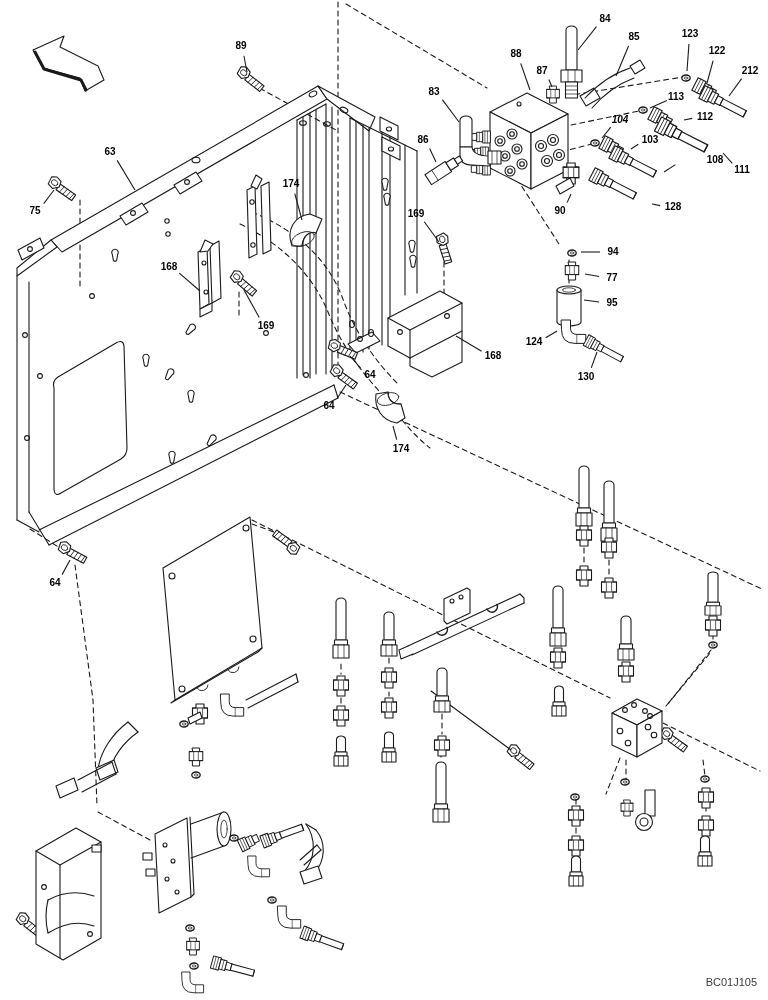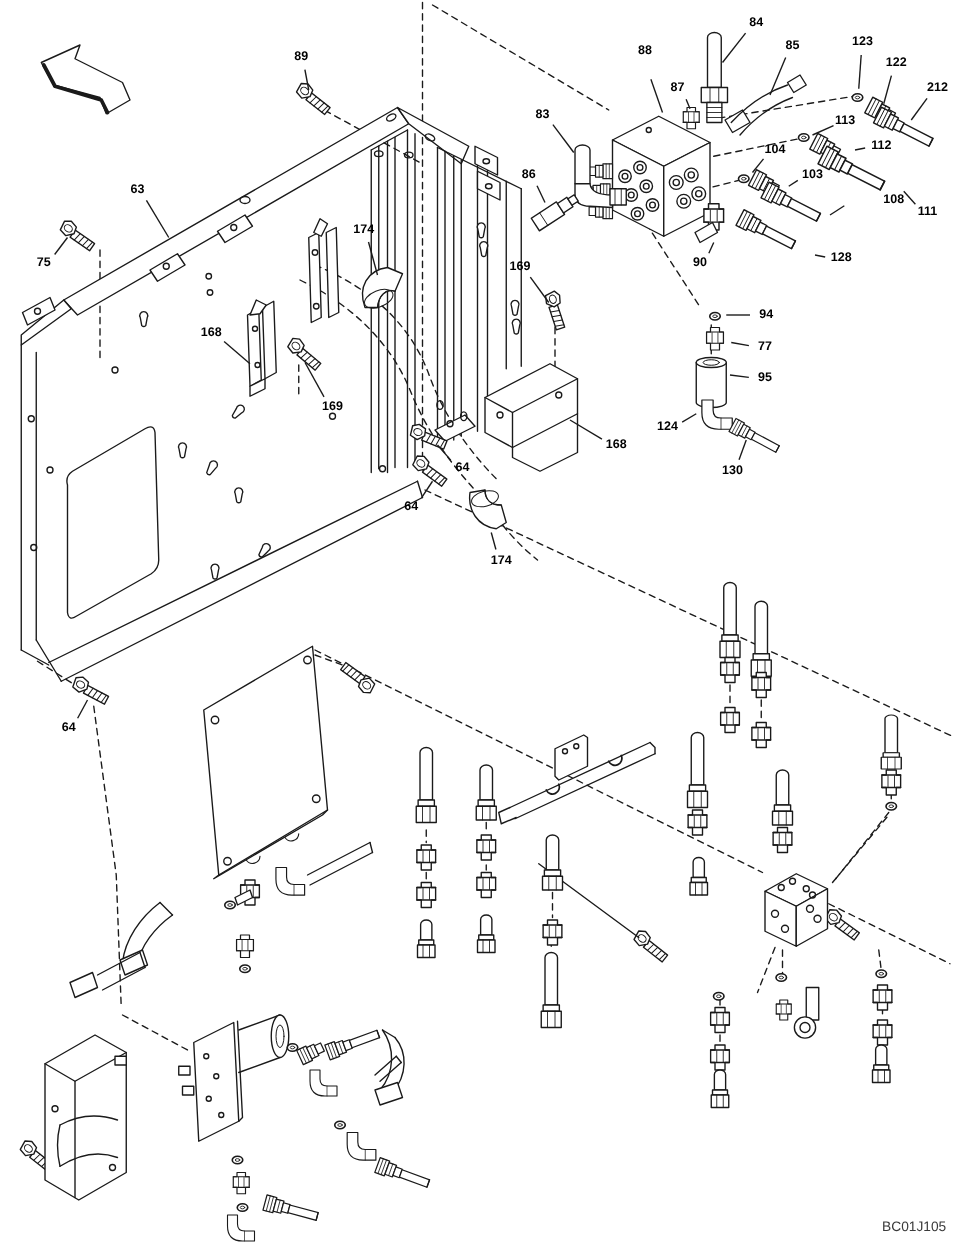--- a/index.html
+++ b/index.html
@@ -534,29 +534,29 @@
     <div class="callout" style="left: 35px; top: 211px;">75</div>
     <div class="callout" style="left: 291px; top: 184px;">174</div>
     <div class="callout" style="left: 169px; top: 267px;">168</div>
     <div class="callout" style="left: 266px; top: 326px;">169</div>
     <div class="callout" style="left: 370px; top: 375px;">64</div>
     <div class="callout" style="left: 329px; top: 406px;">64</div>
     <div class="callout" style="left: 401px; top: 449px;">174</div>
     <div class="callout" style="left: 55px; top: 583px;">64</div>
     <div class="callout" style="left: 605px; top: 19px;">84</div>
     <div class="callout" style="left: 634px; top: 37px;">85</div>
-    <div class="callout" style="left: 516px; top: 41px;">88</div>
+    <div class="callout" style="left: 516px; top: 54px;">88</div>
     <div class="callout" style="left: 542px; top: 71px;">87</div>
     <div class="callout" style="left: 690px; top: 34px; text-align: center;">123</div>
     <div class="callout" style="left: 717px; top: 51px;">122</div>
     <div class="callout" style="left: 750px; top: 71px;">212</div>
     <div class="callout" style="left: 434px; top: 92px;">83</div>
     <div class="callout" style="left: 676px; top: 97px;">113</div>
     <div class="callout" style="left: 705px; top: 117px;">112</div>
-    <div class="callout" style="left: 620px; top: 120px;">104</div>
+    <div class="callout" style="left: 620px; top: 120px; font-style: italic;">104</div>
     <div class="callout" style="left: 650px; top: 140px;">103</div>
     <div class="callout" style="left: 687px; top: 160px; margin-left: 28px;">108</div>
     <div class="callout" style="left: 742px; top: 170px;">111</div>
     <div class="callout" style="left: 423px; top: 140px;">86</div>
     <div class="callout" style="left: 560px; top: 211px;">90</div>
     <div class="callout" style="left: 673px; top: 207px;">128</div>
     <div class="callout" style="left: 416px; top: 214px;">169</div>
     <div class="callout" style="left: 613px; top: 252px;">94</div>
     <div class="callout" style="left: 612px; top: 278px;">77</div>
     <div class="callout" style="left: 612px; top: 303px;">95</div>

